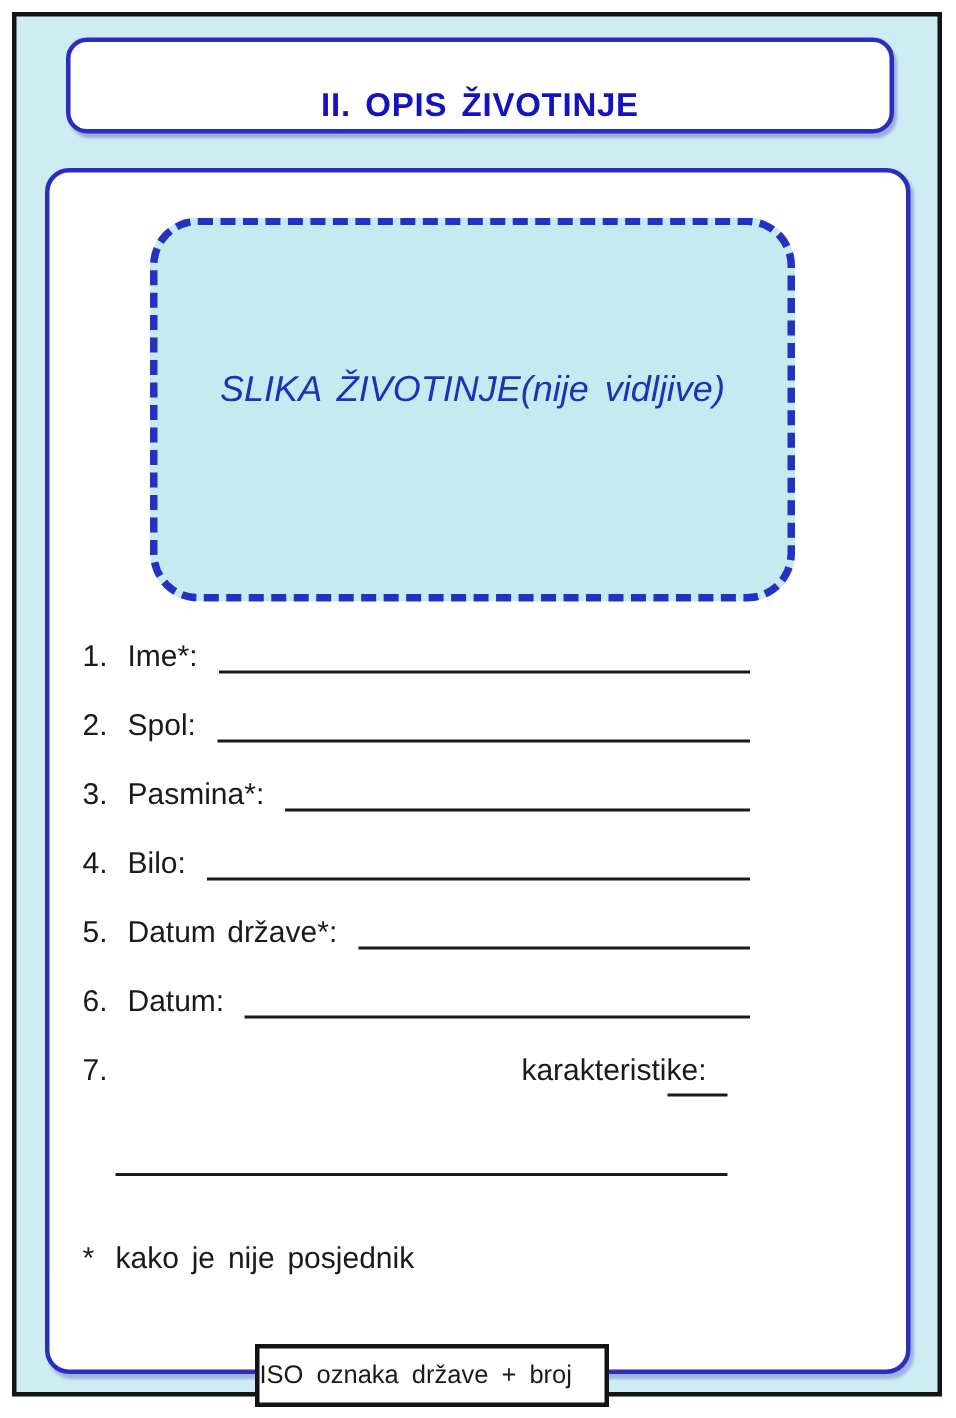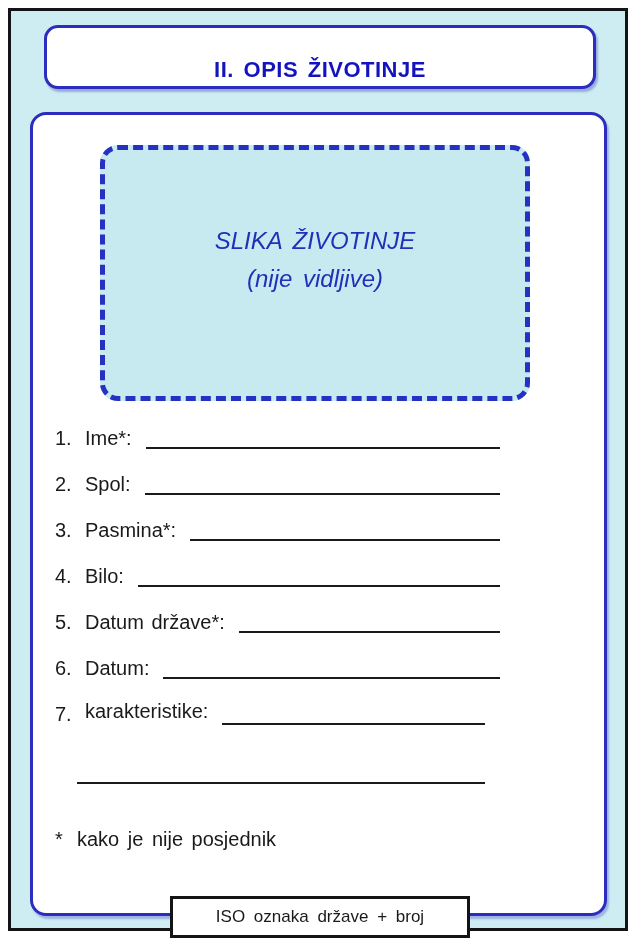--- a/index.html
+++ b/index.html
@@ -42,22 +42,22 @@
     border-radius:16px;
     box-shadow:2px 3px 2px rgba(90,90,200,0.40);
     z-index:1;
   }
   .photo-box{
     position:absolute;left:100px;top:145px;
     width:430px;height:256px;
     box-sizing:border-box;
     background:#c7eaf1;
     border:5px dashed #2531c2;
-    border-radius:18px;
-    display:flex;flex-direction:column;
+    border-radius:32px;
+    display:flex;flex-direction:row;
     align-items:center;justify-content:center;
     padding-bottom:26px;
     z-index:2;
   }
   .photo-text{
     color:#2030b8;font-style:italic;
     font-size:24px;line-height:38px;
     text-align:center;word-spacing:4px;
   }
   .row{
@@ -77,42 +77,42 @@
   .row7{
     position:absolute;left:55px;top:700px;width:532px;
     display:flex;
     font-size:20px;line-height:29px;color:#1a1a1a;
     word-spacing:2px;
     z-index:3;
   }
   .row7 .body{flex:1;}
   .row7 .l2{
     display:flex;align-items:flex-end;
-    height:26px;padding-right:102px;
+    height:26px;padding-right:102px;flex-direction:column;
   }
   .extra-line{
     position:absolute;left:77px;top:762px;
     width:408px;height:20px;
     border-bottom:2px solid #1a1a1a;
     z-index:3;
   }
   .footnote{
     position:absolute;left:55px;top:828px;
     display:flex;align-items:flex-end;
     font-size:20px;color:#1a1a1a;word-spacing:3px;
     z-index:3;
   }
   .footnote .marker{flex:none;width:22px;}
   .iso-box{
     position:absolute;left:170px;top:896px;
-    width:300px;height:42px;
+    width:236px;height:42px;
     box-sizing:border-box;
     background:#ffffff;
     border:3px solid #141414;
-    display:flex;align-items:center;justify-content:center;
+    display:flex;align-items:center;
     font-size:17px;color:#1a1a1a;word-spacing:4px;
     z-index:5;
   }
 </style>
 </head>
 <body>
 
 <div class="sheet"></div>
 
 <div class="header-box">

